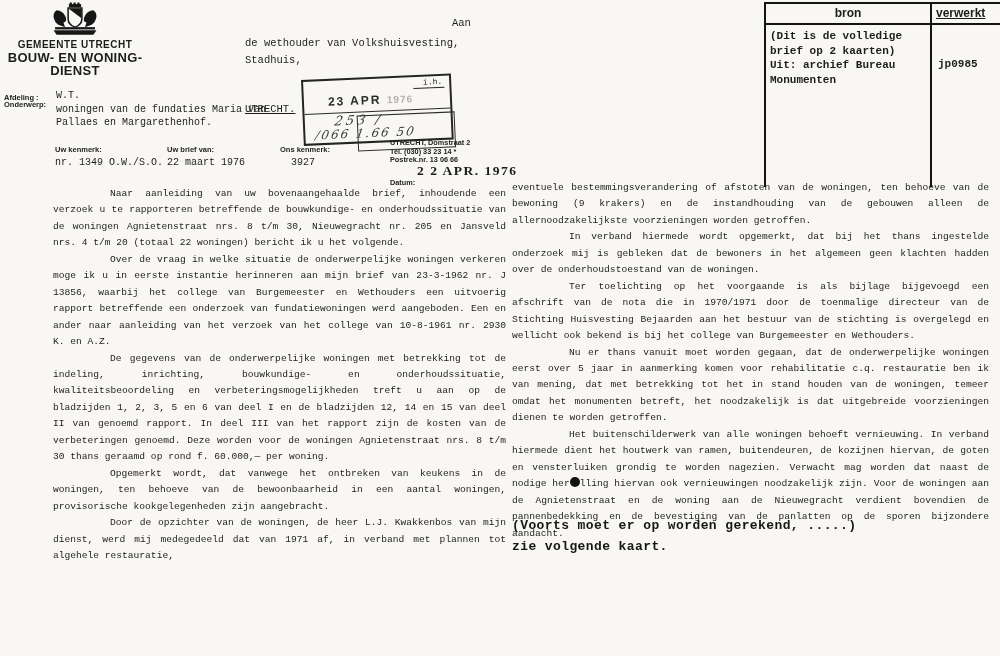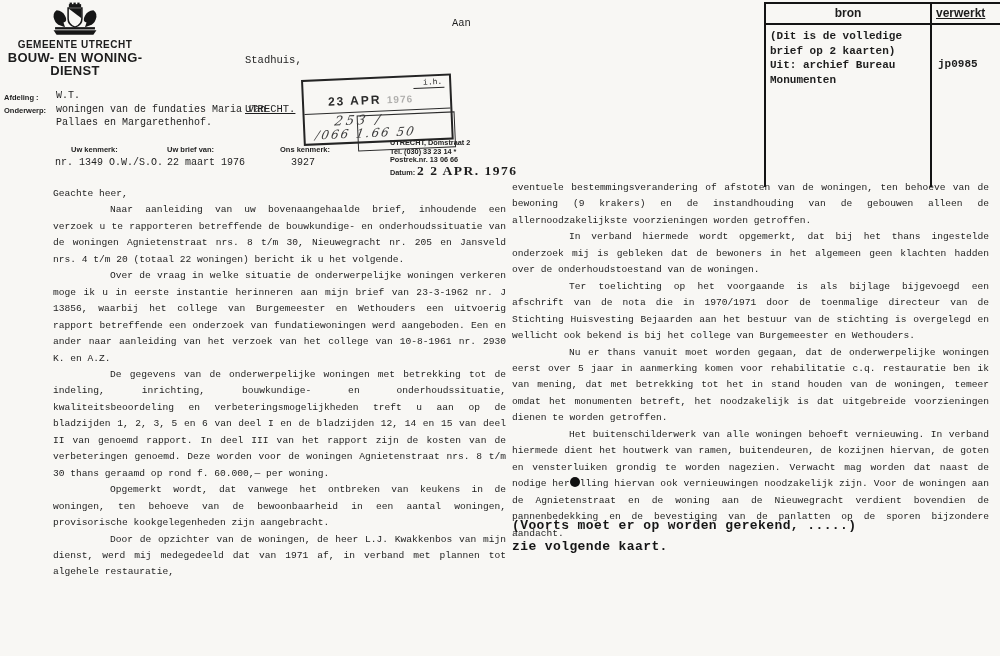--- a/index.html
+++ b/index.html
@@ -24,21 +24,21 @@
   .stamp .ih{position:absolute;right:5px;top:1px;font-size:8px;border-bottom:1.5px solid #242424;padding:0 2px 1px 10px;}
   .stamp .sdate{position:absolute;left:24px;top:14px;font-size:12px;font-weight:bold;letter-spacing:2px;color:#2a2a2a;}
   .stamp .sdate .faint{opacity:.35;letter-spacing:1px;font-size:10px;}
   .stamp .line{position:absolute;left:0;right:0;top:32px;border-top:1.5px solid #2b2b2b;}
   .stamp .innerbox{position:absolute;right:-4px;top:36px;width:96px;height:34px;border:1.5px solid #2b2b2b;}
   .scrib{font-family:"DejaVu Serif",serif;font-style:italic;color:#3c3c3c;transform:skewX(-12deg);}
   .scr1{position:absolute;left:30px;top:33px;font-size:13px;letter-spacing:3px;}
   .scr2{position:absolute;left:10px;top:47px;font-size:12px;letter-spacing:2px;}
   
   .contact{font-size:7.3px;font-weight:bold;line-height:8.6px;color:#222;}
-  .datum-lbl{font-size:7.3px;font-weight:bold;}
+  .datum-lbl{font-size:7.3px;font-weight:bold;margin-top:10px;}
   .datum-val{font-size:13.5px;font-weight:bold;letter-spacing:1.5px;font-family:Liberation Serif, serif;}
   
   .col{font-size:9.6px;line-height:16.45px;text-align:justify;}
   .col p{margin:0;text-indent:57px;}
   .col p.noindent{text-indent:0;}
   .salut{text-indent:0 !important;}
   .blot{display:inline-block;width:10px;height:10px;background:#101010;border-radius:50%;vertical-align:-1px;}
   .closing{font-size:13px;font-weight:bold;line-height:21px;letter-spacing:.4px;color:#161616;}
   
   .registry{left:764px;top:2px;width:236px;height:183px;border-left:2px solid #141414;border-top:2px solid #141414;}
@@ -69,53 +69,53 @@
         <path d="M2,36 h56 l-4,6 h-48 z"></path>
       </g>
     </svg>
   </div>
   <div class="abs muni" style="left:0px;top:39px;">GEMEENTE UTRECHT</div>
   <div class="abs svc" style="left:-10px;top:51px;">BOUW- EN WONING-</div>
   <div class="abs svc" style="left:-10px;top:64px;">DIENST</div>
 
   <div class="abs lbl" style="left:4px;top:93px;">Afdeling :</div>
   <div class="abs tw meta-val" style="left:56px;top:90px;">W.T.</div>
-  <div class="abs lbl" style="left:4px;top:106px;">Onderwerp:</div>
+  <div class="abs lbl" style="left:4px;top:100px;">Onderwerp:</div>
   <div class="abs tw meta-val subject" style="left:56px;top:103px;">woningen van de fundaties Maria van Pallaes en Margarethenhof.</div>
 
   <div class="abs tw recip" style="left:452px;top:15px;">Aan</div>
+  <div class="abs tw recip" style="left:245px;top:35px;">de wethouder van Volkshuisvesting,</div>
   <div class="abs tw recip" style="left:245px;top:52px;">Stadhuis,</div>
   <div class="abs tw recip u" style="left:245px;top:69px;margin-top:32px;">UTRECHT.</div>
 
   <div class="abs contact" style="left:390px;top:139px;">
     <div>UTRECHT, Domstraat 2</div>
     <div>Tel. (030) 33 23 14 *</div>
     <div>Postrek.nr. 13 06 66</div>
   </div>
   <div class="abs datum-lbl" style="left:390px;top:168px;">Datum:</div>
   <div class="abs datum-val" style="left:417px;top:163px;">2 2  APR. 1976</div>
 
   <div class="abs stamp">
     <span class="ih tw">i.h.</span>
     <span class="sdate"><span>23 APR</span> <span class="faint">1976</span></span>
     <span class="line"></span>
     <span class="innerbox"></span>
     <span class="scrib scr1">253 /</span>
     <span class="scrib scr2">/066 1.66 50</span>
   </div>
 
-  <div class="abs lbl" style="left:55px;top:145px;margin-left:16px;">Uw kenmerk:</div>
+  <div class="abs lbl" style="left:55px;top:145px;">Uw kenmerk:</div>
   <div class="abs tw meta-val" style="left:55px;top:157px;">nr. 1349 O.W./S.O.</div>
   <div class="abs lbl" style="left:167px;top:145px;">Uw brief van:</div>
   <div class="abs tw meta-val" style="left:167px;top:157px;">22 maart 1976</div>
   <div class="abs lbl" style="left:280px;top:145px;">Ons kenmerk:</div>
   <div class="abs tw meta-val" style="left:291px;top:157px;">3927</div>
 
   <div class="abs tw col" style="left:53px;top:186px;width:453px;">
-    <p class="salut">Geachte heer,</p>
     <p>Naar aanleiding van uw bovenaangehaalde brief, inhoudende een verzoek u te rapporteren betreffende de bouwkundige- en onderhoudssituatie van de woningen Agnietenstraat nrs. 8 t/m 30, Nieuwegracht nr. 205 en Jansveld nrs. 4 t/m 20 (totaal 22 woningen) bericht ik u het volgende.</p>
     <p>Over de vraag in welke situatie de onderwerpelijke woningen verkeren moge ik u in eerste instantie herinneren aan mijn brief van 23-3-1962 nr. J 13856, waarbij het college van Burgemeester en Wethouders een uitvoerig rapport betreffende een onderzoek van fundatiewoningen werd aangeboden. Een en ander naar aanleiding van het verzoek van het college van 10-8-1961 nr. 2930 K. en A.Z.</p>
     <p>De gegevens van de onderwerpelijke woningen met betrekking tot de indeling, inrichting, bouwkundige- en onderhoudssituatie, kwaliteitsbeoordeling en verbeteringsmogelijkheden treft u aan op de bladzijden 1, 2, 3, 5 en 6 van deel I en de bladzijden 12, 14 en 15 van deel II van genoemd rapport. In deel III van het rapport zijn de kosten van de verbeteringen genoemd. Deze worden voor de woningen Agnietenstraat nrs. 8 t/m 30 thans geraamd op rond f. 60.000,— per woning.</p>
     <p>Opgemerkt wordt, dat vanwege het ontbreken van keukens in de woningen, ten behoeve van de bewoonbaarheid in een aantal woningen, provisorische kookgelegenheden zijn aangebracht.</p>
     <p>Door de opzichter van de woningen, de heer L.J. Kwakkenbos van mijn dienst, werd mij medegedeeld dat van 1971 af, in verband met plannen tot algehele restauratie,</p>
   </div>
 
   <div class="abs tw col" style="left:512px;top:180px;width:477px;">
     <p class="noindent">eventuele bestemmingsverandering of afstoten van de woningen, ten behoeve van de bewoning (9 krakers) en de instandhouding van de gebouwen alleen de allernoodzakelijkste voorzieningen worden getroffen.</p>
     <p>In verband hiermede wordt opgemerkt, dat bij het thans ingestelde onderzoek mij is gebleken dat de bewoners in het algemeen geen klachten hadden over de onderhoudstoestand van de woningen.</p>

